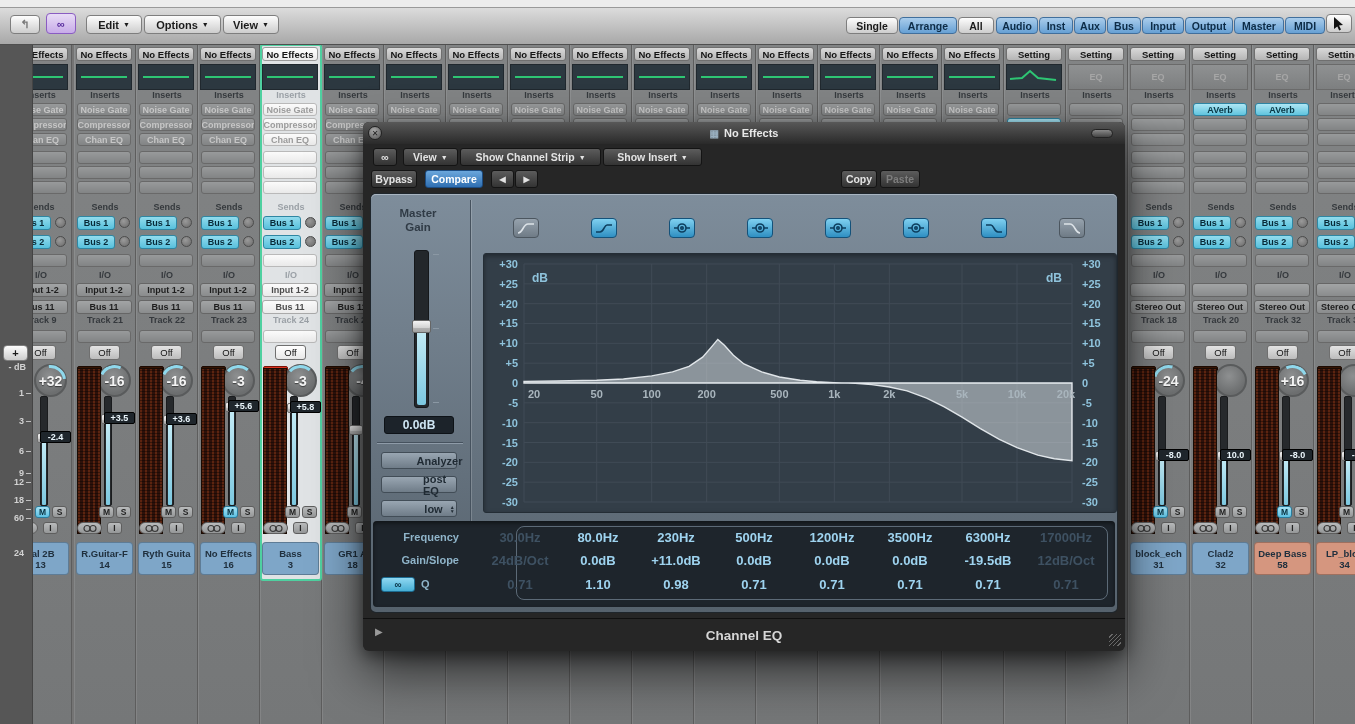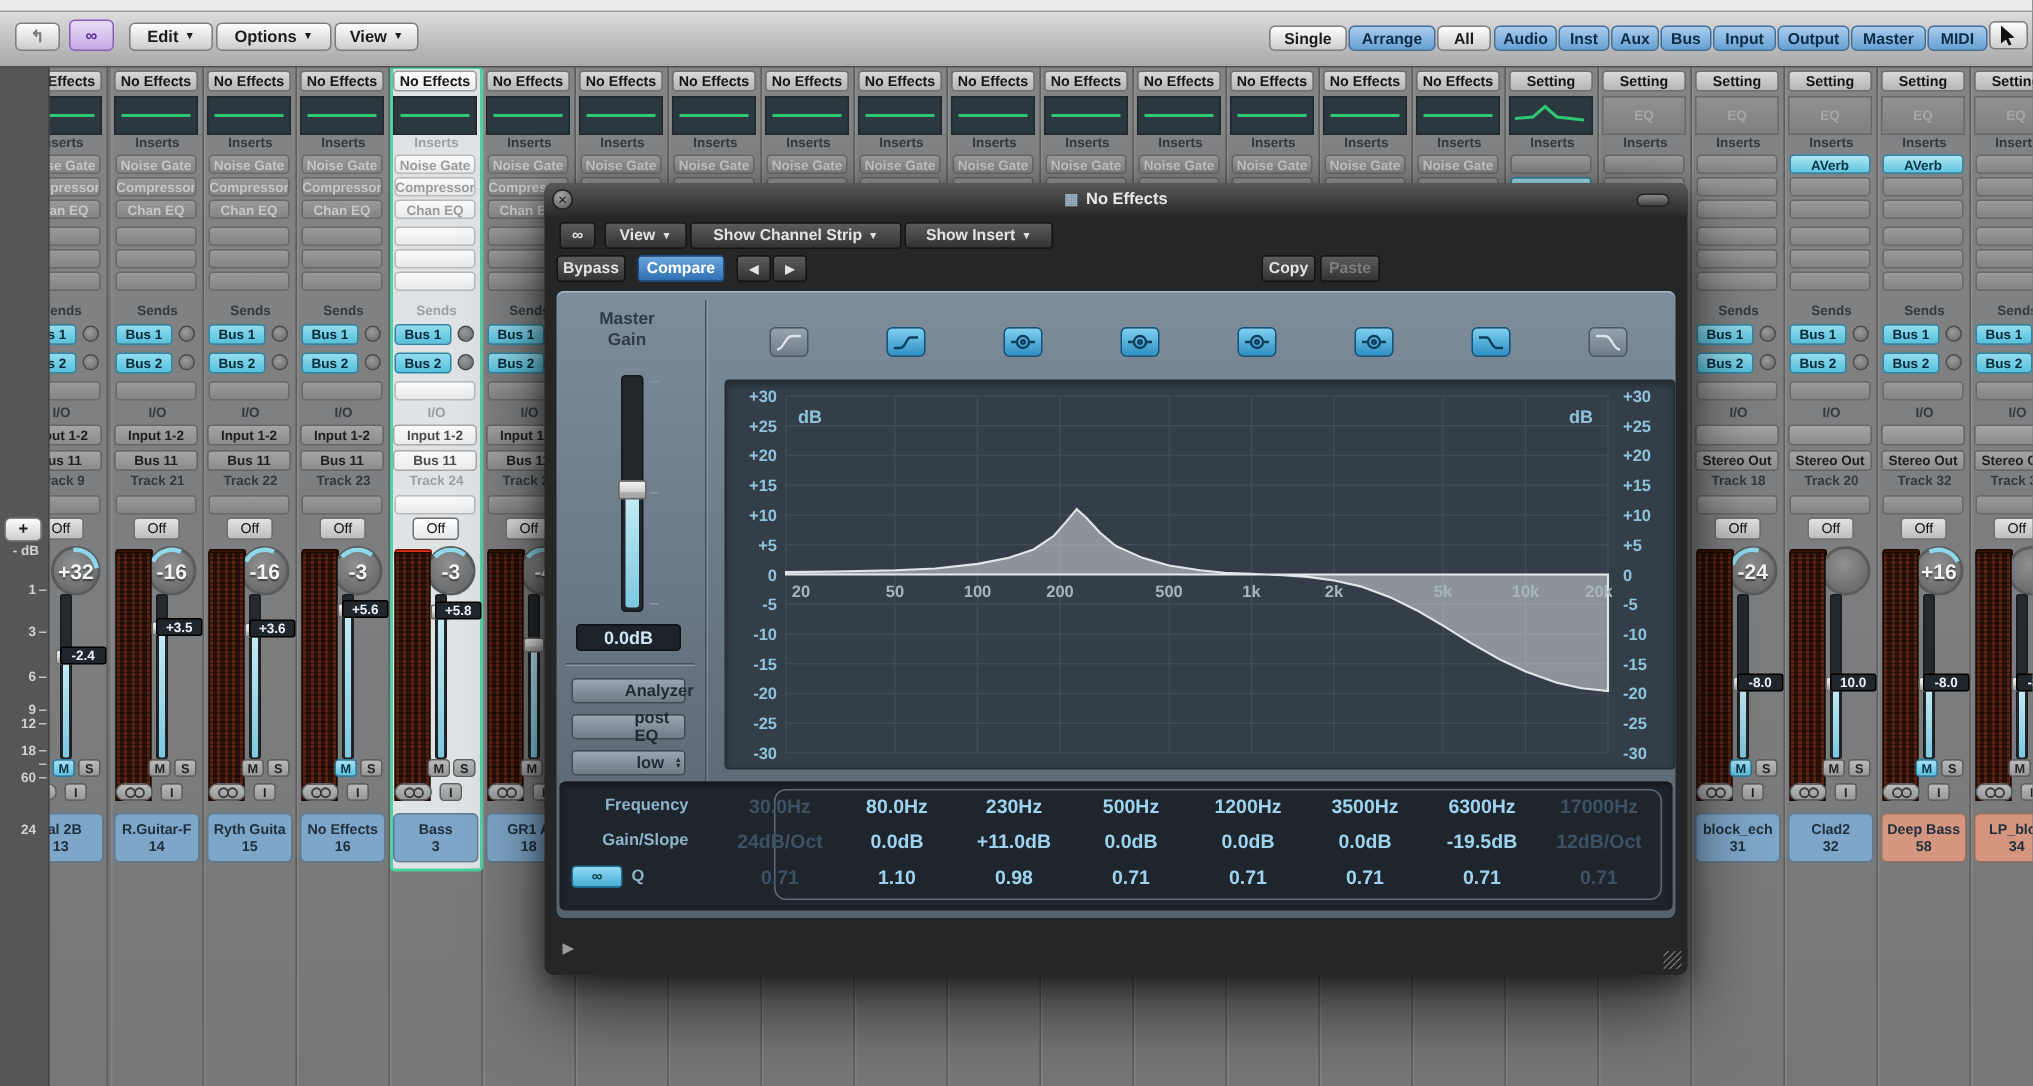--- a/index.html
+++ b/index.html
@@ -1051,18 +1051,21 @@
           <div class="cell" style="left: 577px; top: 9px;">6300Hz</div>
           <div class="cell" style="left: 577px; top: 32px;">-19.5dB</div>
           <div class="cell" style="left: 577px; top: 56px;">0.71</div>
           <div class="cell dim" style="left: 655px; top: 9px;">17000Hz</div>
           <div class="cell dim" style="left: 655px; top: 32px;">12dB/Oct</div>
           <div class="cell dim" style="left: 655px; top: 56px;">0.71</div>
         </div>
     </div>
   </div>
 
+  <div class="abs" id="pfooter">
+      <span>Channel EQ</span>
+    </div>
   <div id="pdisc">▶</div>
   <div id="pgrip"></div>
 <div class="dkbtn" style="left: 40px; top: 26px; width: 54.8px;">View<span class="caret">▼</span></div>
     <div class="dkbtn" style="left: 96.8px; top: 26px; width: 141.6px;">Show Channel Strip<span class="caret">▼</span></div>
     <div class="dkbtn" style="left: 240.4px; top: 26px; width: 98.2px;">Show Insert<span class="caret">▼</span></div>
   </div>
 
 </body></html>

